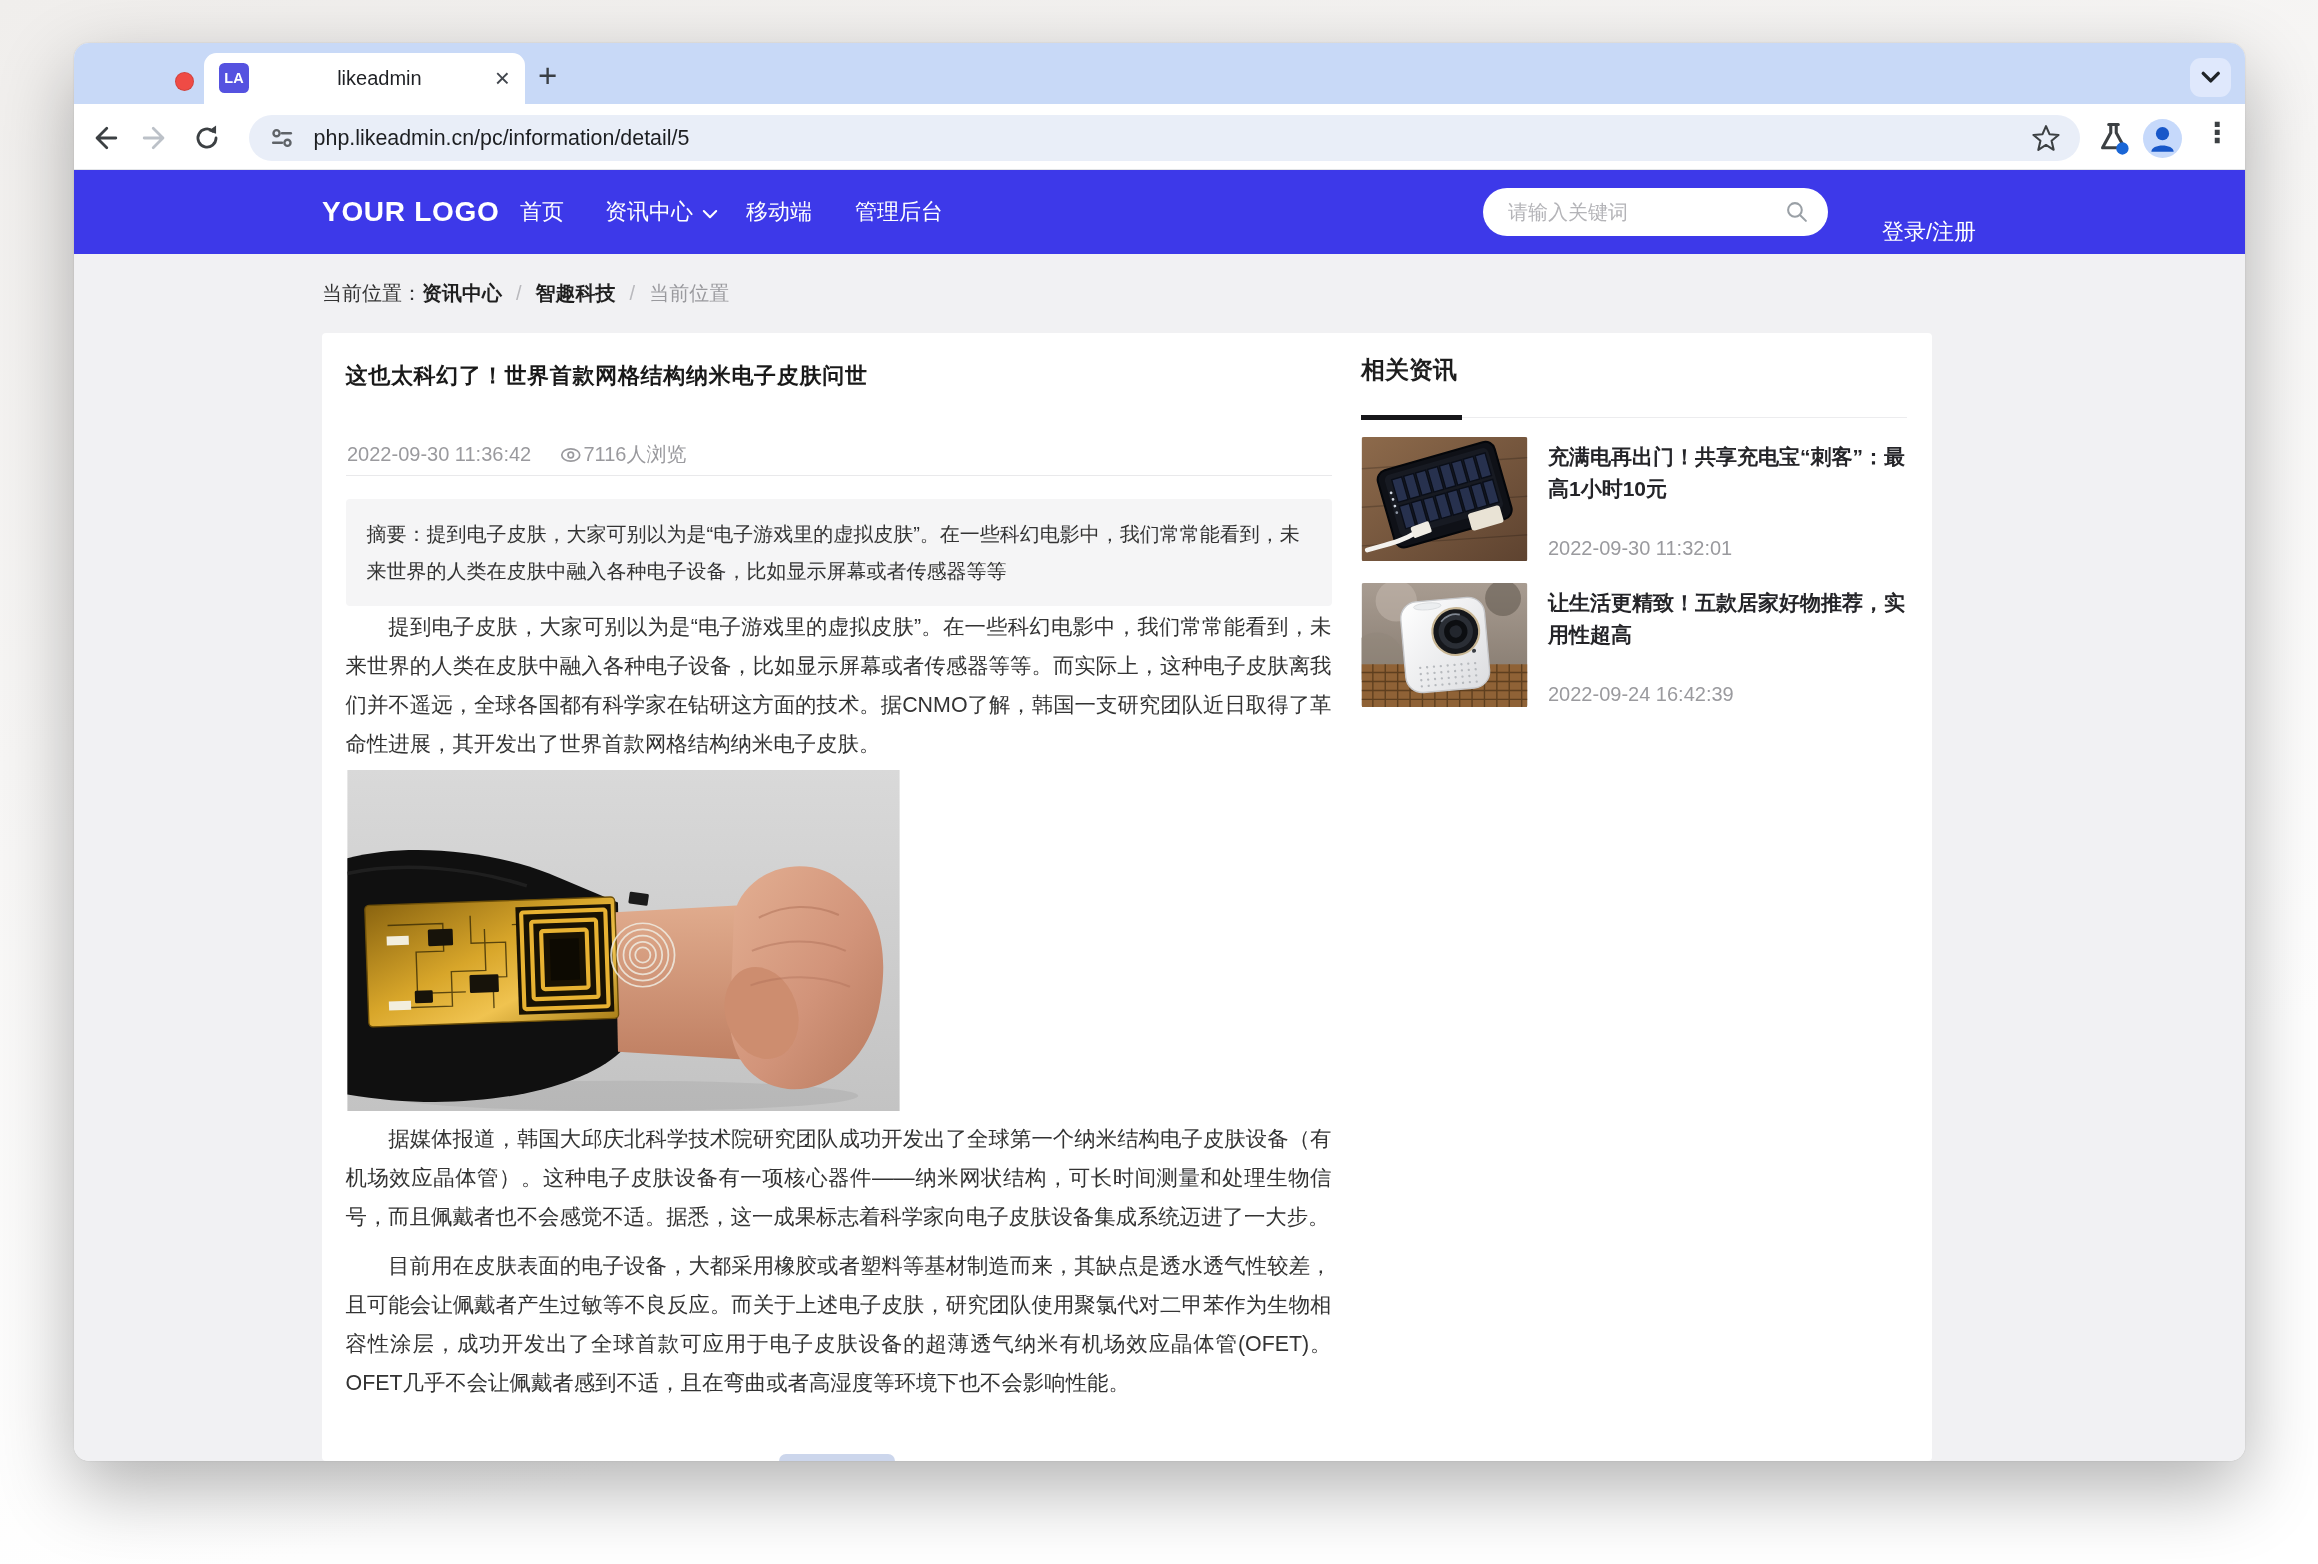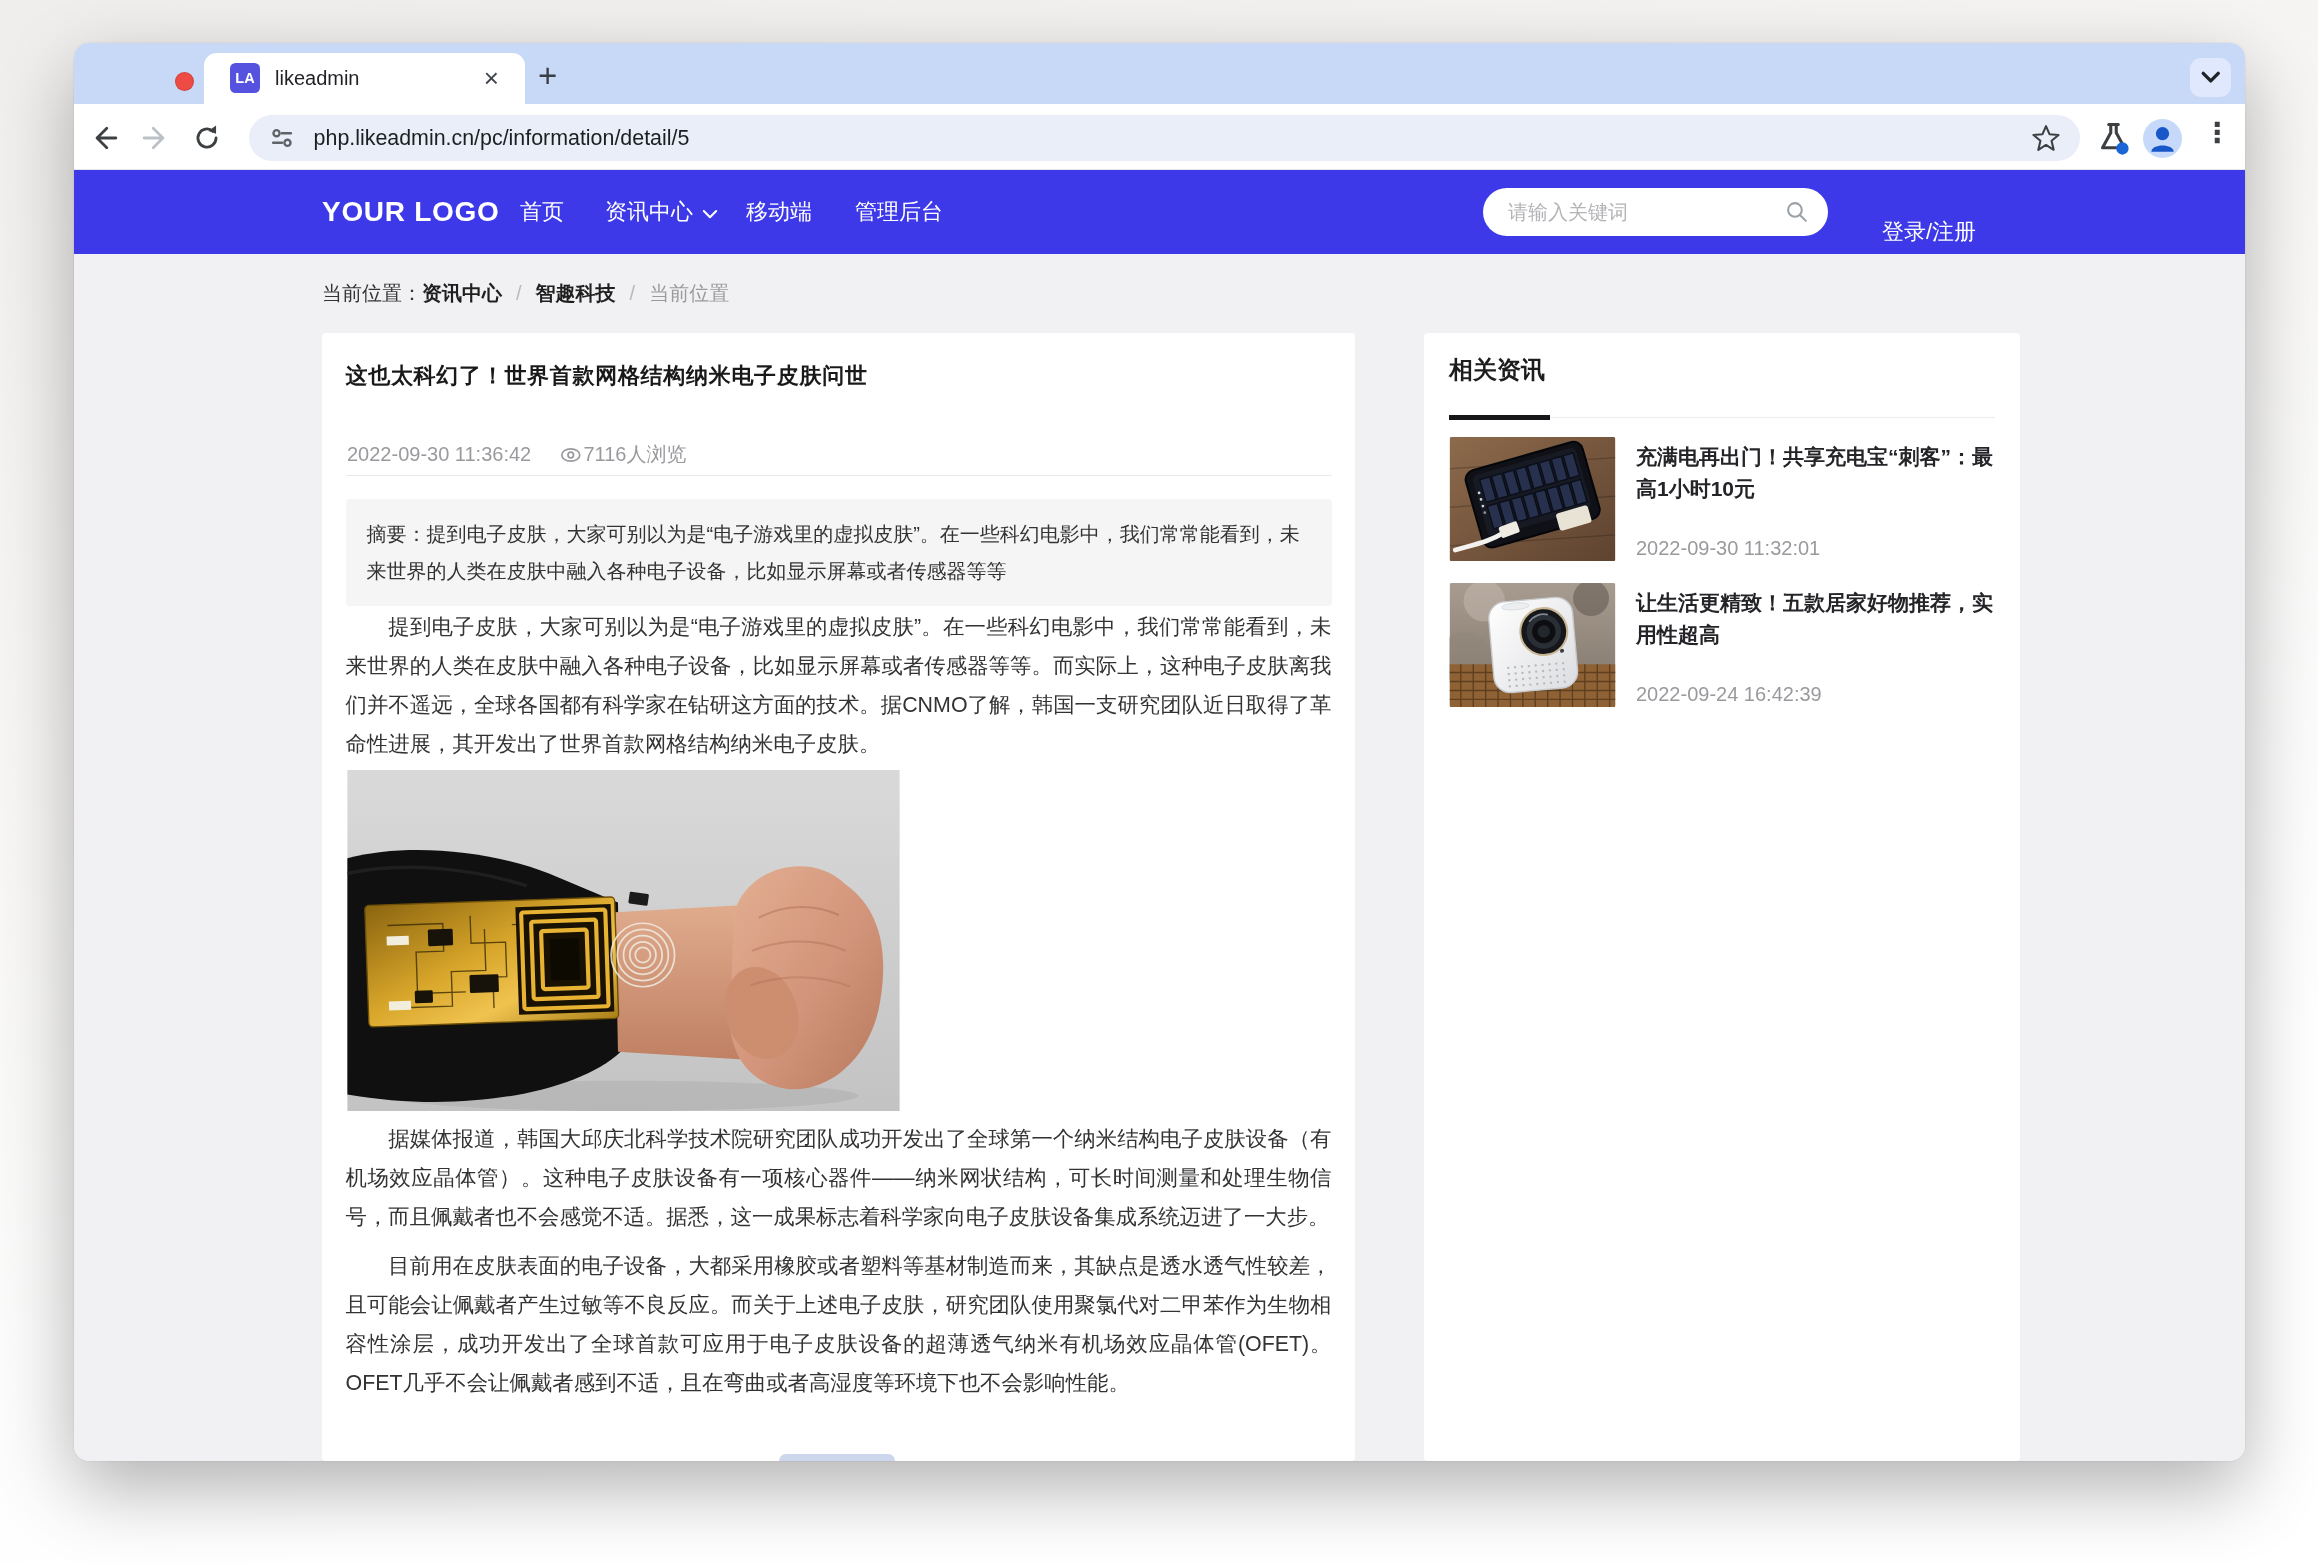--- a/index.html
+++ b/index.html
@@ -12,21 +12,21 @@
   .window { position:absolute; left:74px; top:43px; width:2171px; height:1418px;
             border-radius:15px; overflow:hidden; background:#fff;
             box-shadow:0 28px 76px rgba(0,0,0,.30), 0 0 1.4px rgba(0,0,0,.18); }
 
   .tabstrip { position:absolute; left:0; top:0; width:100%; height:61px; background:#c8d9f7; }
   .light { position:absolute; top:29px; width:19.3px; height:19.3px; border-radius:50%; border:0.7px solid rgba(0,0,0,.12); }
   .light.r { left:101px; background:#ef4b45; }
   .light.y { left:131px; background:#f1a33c; }
   .light.g { left:160px; background:#35a63c; }
   .tab { position:absolute; left:130px; top:9.7px; width:321px; height:51px; background:#fff;
-         border-radius:12.4px 12.4px 0 0; display:flex; align-items:center; padding:0 26px; }
+         border-radius:12.4px 12.4px 0 0; display:flex; align-items:center; padding:0 15px;text-align:center; }
   .favicon { width:30px; height:30px; border-radius:5.5px; background:#5552e0; color:#fff;
              font-weight:bold; font-size:14.5px; display:flex; align-items:center; justify-content:center; }
   .tab-title { margin-left:15px; font-size:20px; color:#1f2125; flex:1; }
   .tab-close { font-size:26px; color:#41464d; line-height:1; cursor:default; }
   .newtab { position:absolute; left:464px; top:18px; font-size:33px; color:#3a3f45; line-height:30px; }
   .tabsearch { position:absolute; left:2116px; top:15px; width:41px; height:39px; border-radius:11px;
                background:#dfe8fc; display:flex; align-items:center; justify-content:center; }
 
   .toolbar { position:absolute; left:0; top:61px; width:100%; height:66px; background:#fff;
              border-bottom:0.7px solid #e3e5e8; }
@@ -54,21 +54,21 @@
           color:#fff; font-size:22px;margin-top:20px; }
 
   .breadcrumb { position:absolute; left:248px; top:104px; height:39px; display:flex; align-items:center;
                 font-size:20px; color:#333; }
   .breadcrumb .bold { font-weight:bold; color:#1f1f1f; }
   .breadcrumb .sep { color:#b9b9bd; margin:0 14px; }
   .breadcrumb .muted { color:#9a9a9e; }
 
   .card { position:absolute; top:163px; background:#fff; border-radius:4.1px; }
   .article-card { left:248px; width:1033px; height:1128px; overflow:hidden; }
-  .side-card { left:1350px; width:596px; height:1128px; overflow:hidden; }
+  .side-card { left:1262px; width:596px; height:1128px; overflow:hidden; }
 
   .a-title { position:absolute; left:23.5px; top:28px; width:986px; font-size:22px; font-weight:bold;
              color:#191919; letter-spacing:0.7px; }
   .a-meta { position:absolute; left:25px; top:88px; display:flex; align-items:center; gap:9.7px;
             font-size:20px; color:#9a9a9e;margin-top:20px; }
   .a-meta .views { display:flex; align-items:center; gap:1px; margin-left:18px; }
   .a-divider { position:absolute; left:23.5px; top:142px; width:986px; height:0.7px; background:#e9e9eb; }
   .a-summary { position:absolute; left:23.5px; top:166px; width:986px; background:#f5f5f6; border-radius:4.1px;
                padding:16.6px 21px; font-size:20px; line-height:37px; color:#333; }
   .a-body { position:absolute; left:23.5px; top:275px; width:986px; font-size:21.4px; line-height:39px;

